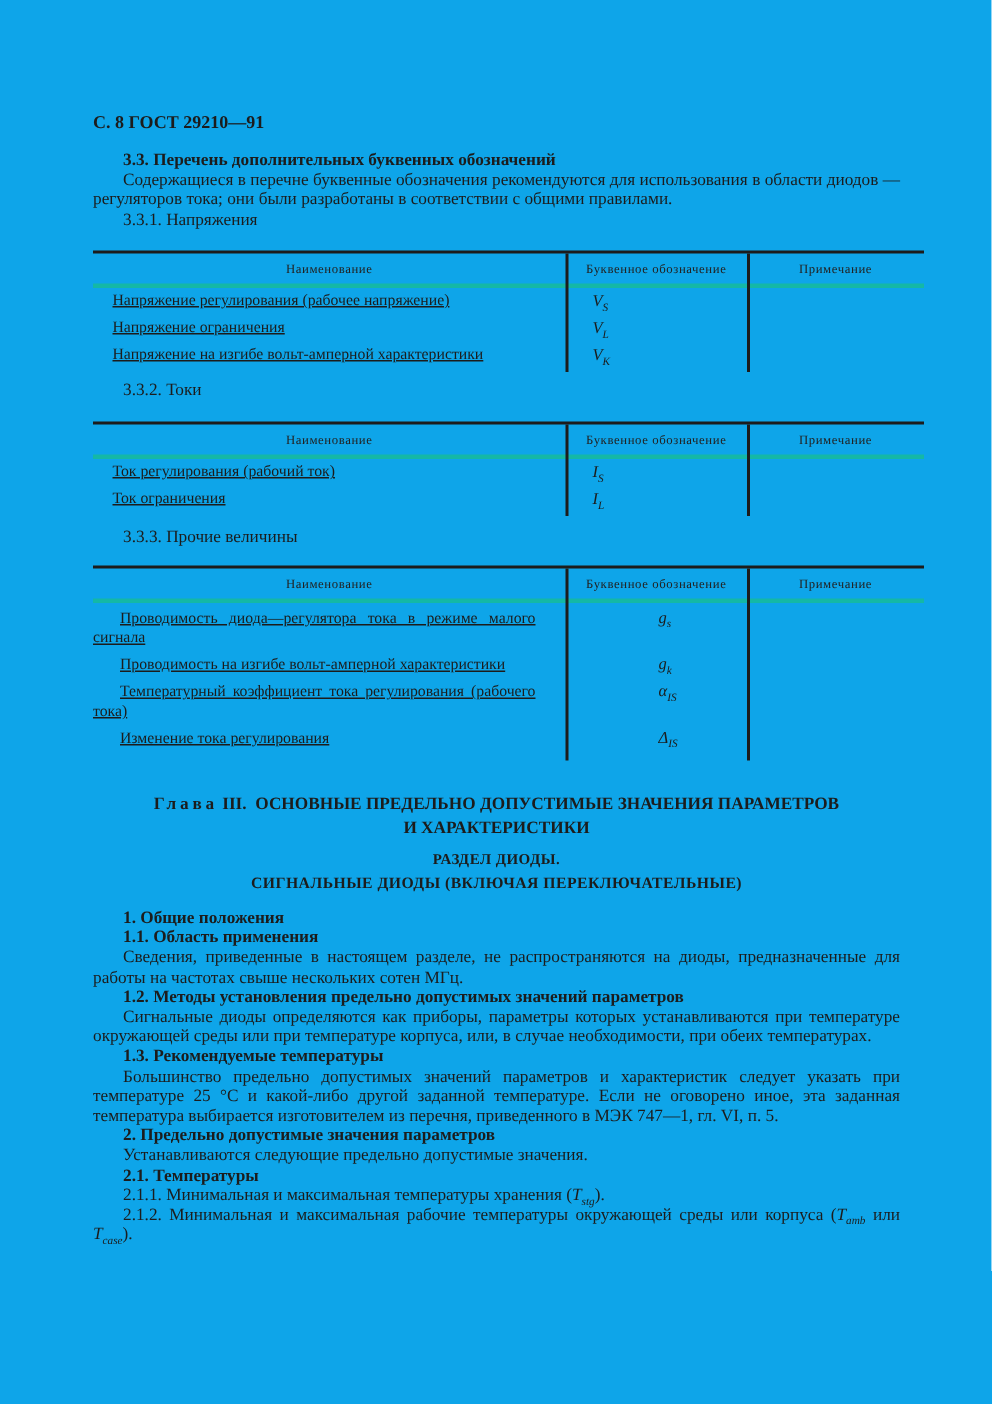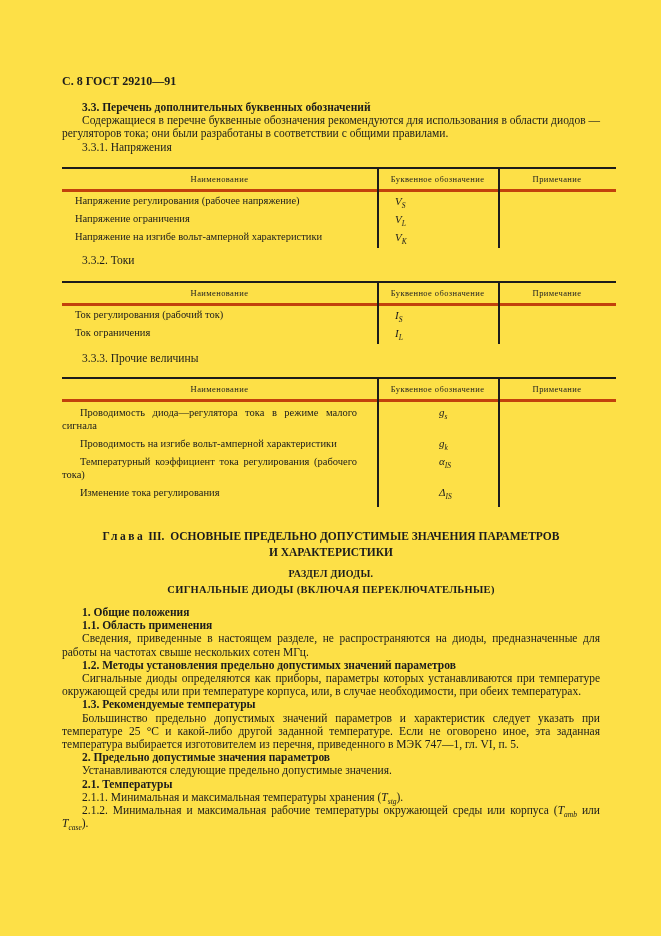--- a/index.html
+++ b/index.html
@@ -1,47 +1,47 @@
 <!DOCTYPE html>
 <html><head>
 <meta charset="utf-8">
 <style>
   html,body { margin:0; padding:0; background:#ffffff; }
   .page {
     position:relative;
     width:661px; height:936px;
-    background:#fde047;
+    background:#0ea5e9;
     font-family:"Liberation Serif", serif;
     color:#1c1c1c;
     overflow:hidden;
   }
   .abs { position:absolute; }
 
   
   .page-header { left:62px; top:74px; font-weight:bold; font-size:12px; }
 
   
   .sec33 { left:62px; top:101px; width:538px; font-size:11.5px; line-height:13.2px; }
   .sec33 .h { font-weight:bold; text-indent:20px; }
   .sec33 .p { text-align:justify; text-indent:20px; }
   .subhead { font-size:11.5px; text-indent:20px; width:538px; }
 
   
   .tbl { left:62px; width:554px; border-top:2px solid #1c1c1c; }
   .tbl .vline { position:absolute; top:0; bottom:0; width:2px; background:#1c1c1c; }
   .tbl .v1 { left:315px; }
   .tbl .v2 { left:436px; }
-  .thead { display:flex; border-bottom:3px solid #c2410c; align-items:center; }
+  .thead { display:flex; border-bottom:3px solid #14b8a6; align-items:center; }
   .thead > div {
     font-size:8.5px; letter-spacing:0.4px; text-align:center;
     padding:5px 4px; box-sizing:border-box; color:#222;
   }
   .hc1 { width:315px; } .hc2 { width:121px; } .hc3 { flex:1; }
   .trow { display:flex; }
-  .tc1 { width:315px; box-sizing:border-box; padding-left:13px; padding-right:20px; font-size:10.5px; }
+  .tc1 { width:315px; box-sizing:border-box; padding-left:13px; padding-right:20px; font-size:10.5px;text-decoration:underline; }
   .tc2 { width:141px; box-sizing:border-box; padding-left:18px; font-size:11px; }
   .tc3 { flex:1; font-size:10.5px; }
   .t12 .trow { line-height:18px; }
   .t3 .trow { line-height:13px; margin:4px 0 5px 0;gap:44px; }
   .t3 .tc1 { padding-left:0; text-indent:18px; text-align:justify; }
   .t12 .rows { padding-bottom:2px; }
   .t3 .rows { padding-bottom:3px; }
   .sym { font-style:italic; }
   .sym sub { font-size:7.5px; font-style:italic; line-height:0; }
 

